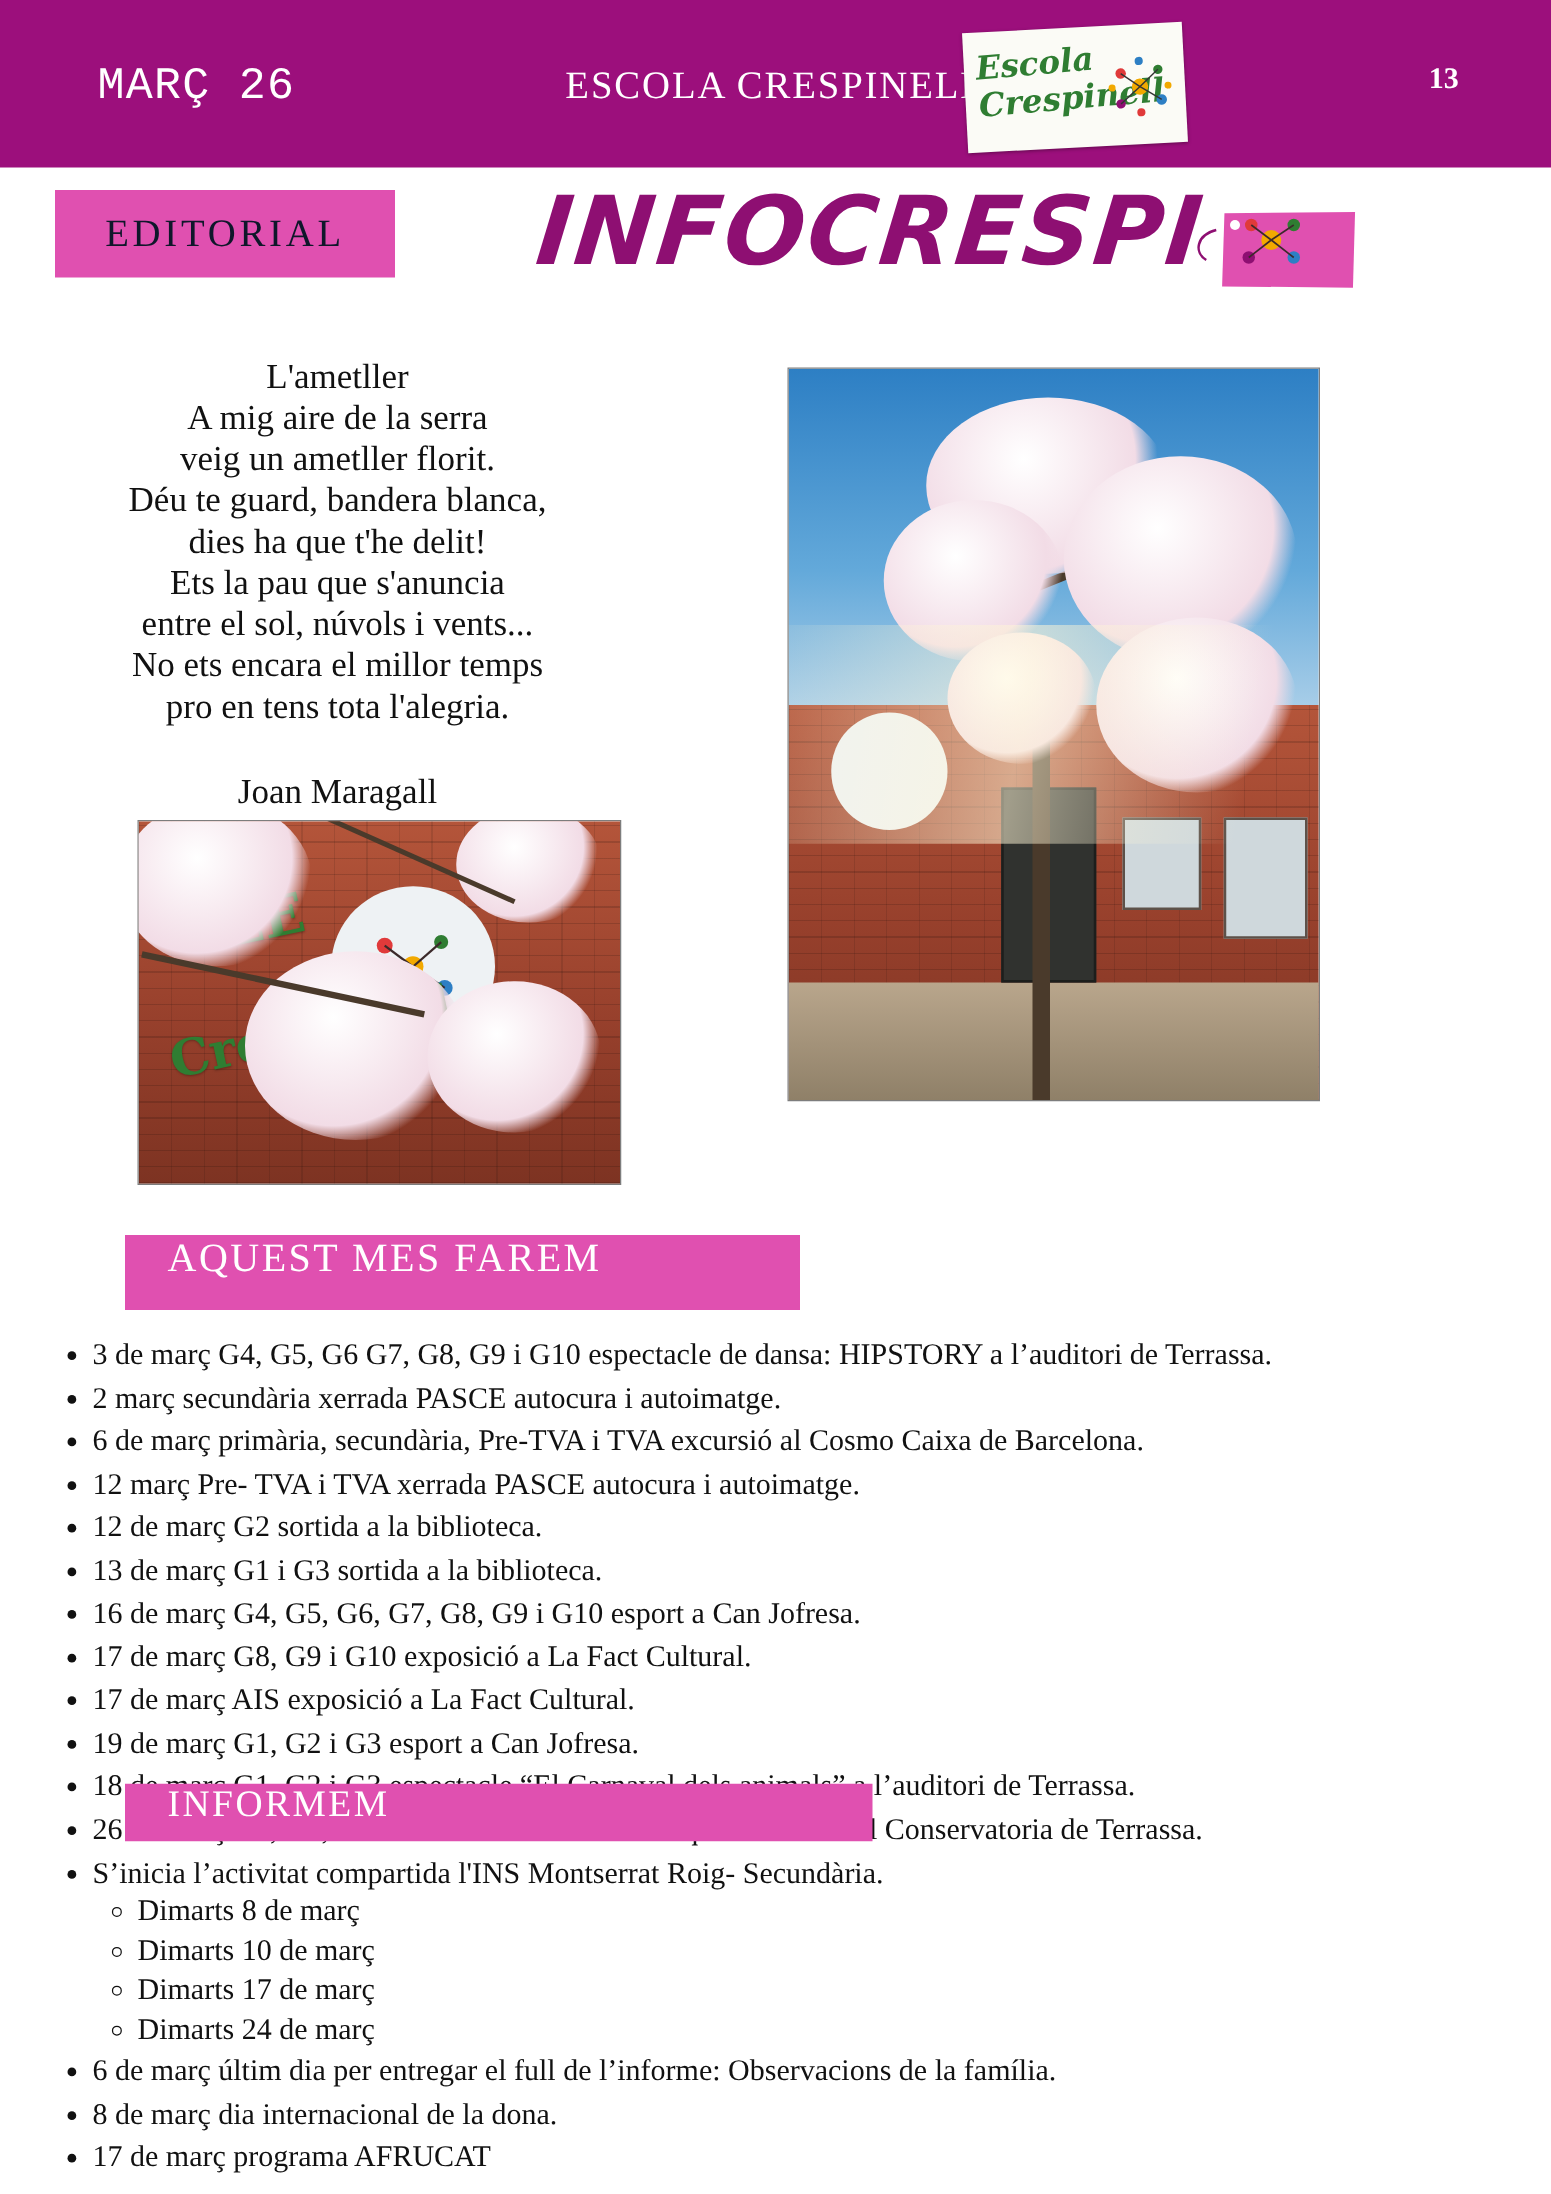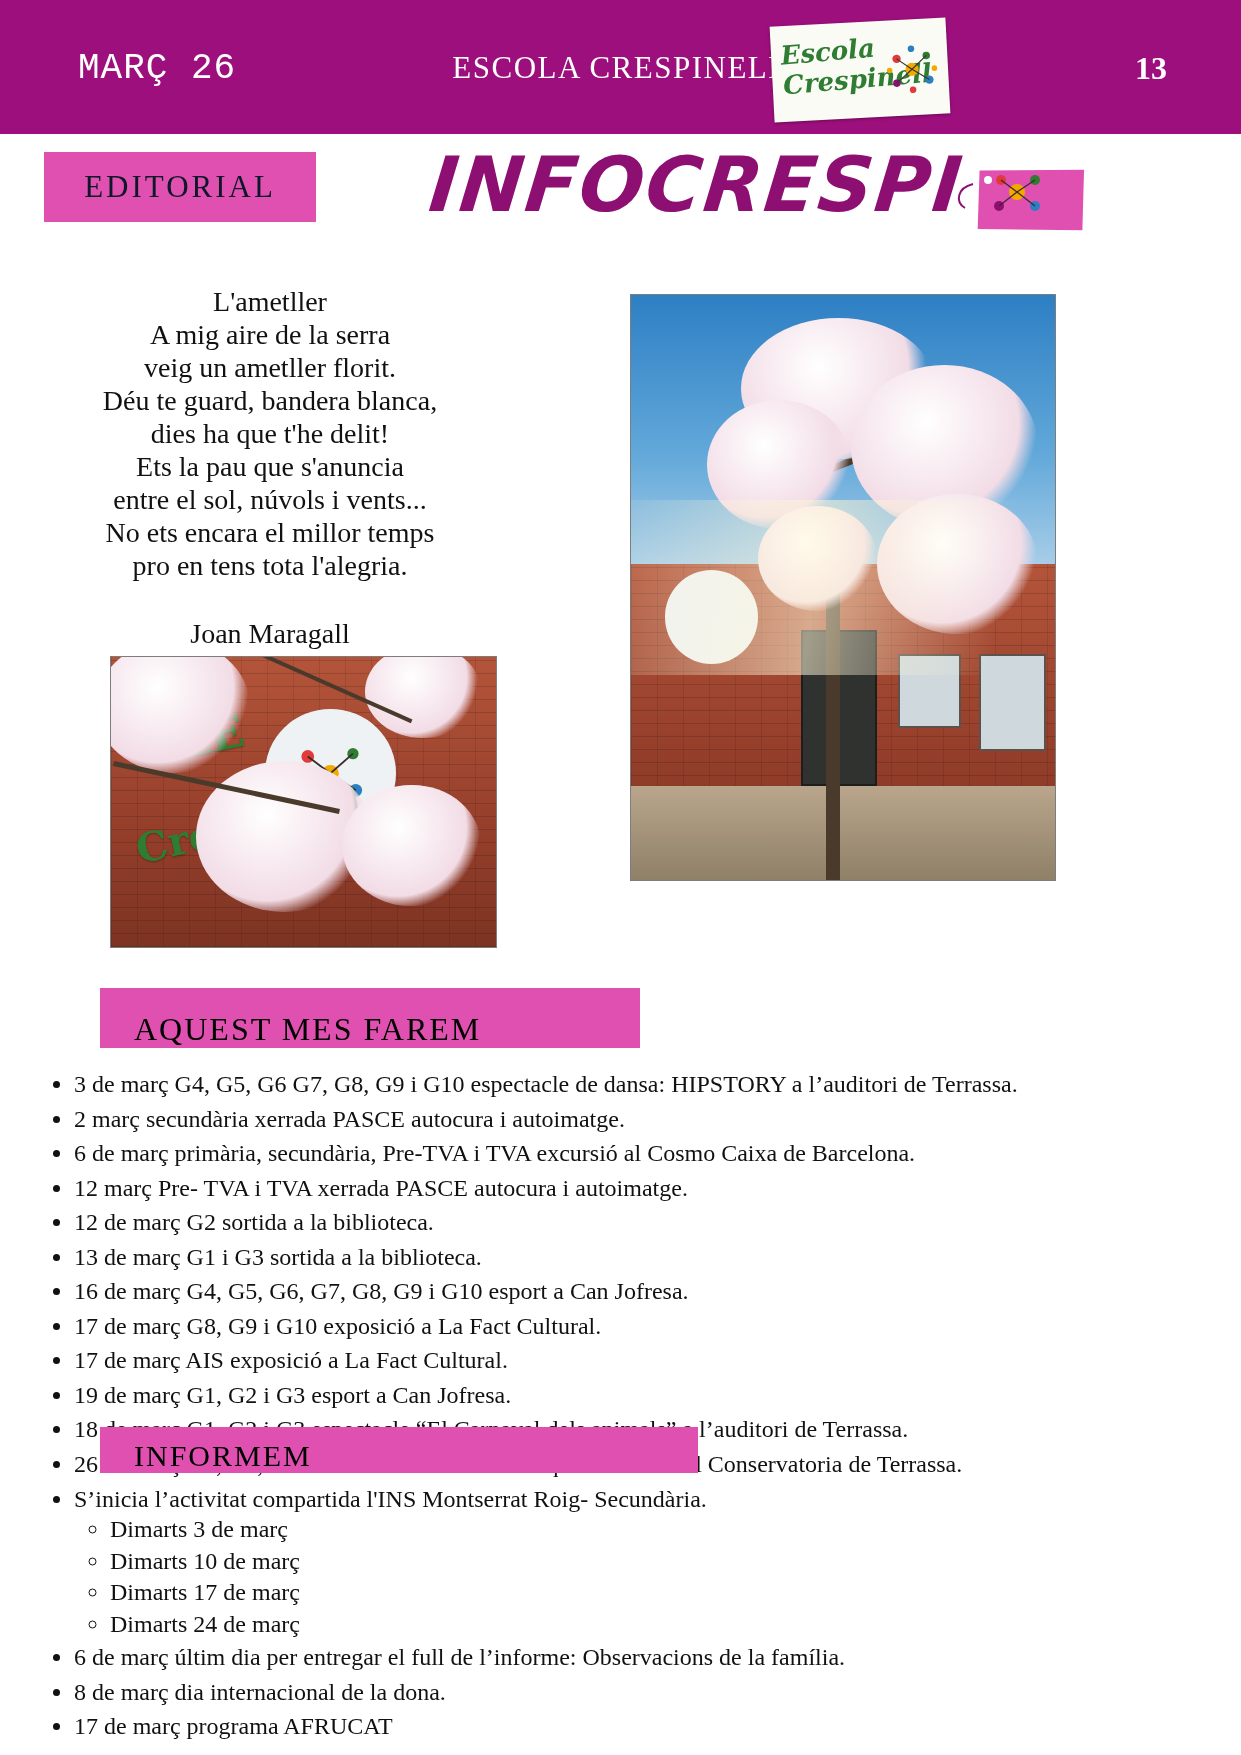--- a/index.html
+++ b/index.html
@@ -38,21 +38,21 @@
     left: 0; right: 0;
     top: 50px;
     text-align: center;
     font-size: 31px;
     letter-spacing: 1.5px;
   }
   .header-page {
     position: absolute;
     right: 74px;
     top: 50px;
-    font-size: 32px;
+    font-size: 24px;
     font-weight: bold;
   }
   .logo-box {
     position: absolute;
     left: 772px;
     top: 22px;
     width: 176px;
     height: 96px;
     background: #fbfbf6;
     transform: rotate(-3deg);
@@ -172,23 +172,23 @@
   .sun-flare { position:absolute; left:-10%; top:35%; width:120%; height:30%;
                background: linear-gradient(100deg, rgba(255,245,220,0) 0%, rgba(255,246,214,.55) 45%, rgba(255,245,220,0) 80%); }
   .cee-text { position:absolute; font-family:"DejaVu Serif", serif; font-weight:bold;
               color:#2f7d32; font-size:44px; transform: rotate(-12deg); text-shadow:0 1px 2px rgba(0,0,0,.3); }
   .logo-disc { position:absolute; border-radius:50%; background:#eef2f4; }
 
   
   .section-bar {
     position: absolute;
     background: #e050b0;
-    color: #000000;
+    color: #ffffff;
     display: flex;
-    align-items: flex-end;
+    align-items: flex-start;
     padding-left: 34px;
     letter-spacing: 2px;
   }
   .bar-farem { left: 100px; top: 988px; width: 506px; height: 60px; font-size: 32px; }
   .bar-informem { left: 100px; top: 1427px; width: 564px; height: 46px; font-size: 30px; }
 
   
   ul.doc-list {
     position: absolute;
     margin: 0;
@@ -346,21 +346,21 @@
   <li>26 de març G1, G2, G3 I G9 audició “La música que ens mou” al Conservatoria de Terrassa.</li>
 </ul>
 
 <div class="section-bar bar-informem">
   <span>INFORMEM</span>
 </div>
 <ul class="doc-list list-informem">
   <li>
     <span>S’inicia l’activitat compartida l'INS Montserrat Roig- Secundària.</span>
     <ul class="sub-list">
-      <li>Dimarts 3 de març</li>
+      <li>Dimarts 8 de març</li>
       <li>Dimarts 10 de març</li>
       <li>Dimarts 17 de març</li>
       <li>Dimarts 24 de març</li>
     </ul>
   </li>
   <li>6 de març últim dia per entregar el full de l’informe: Observacions de la família.</li>
   <li>8 de març dia internacional de la dona.</li>
   <li>17 de març programa AFRUCAT</li>
 </ul>
 

